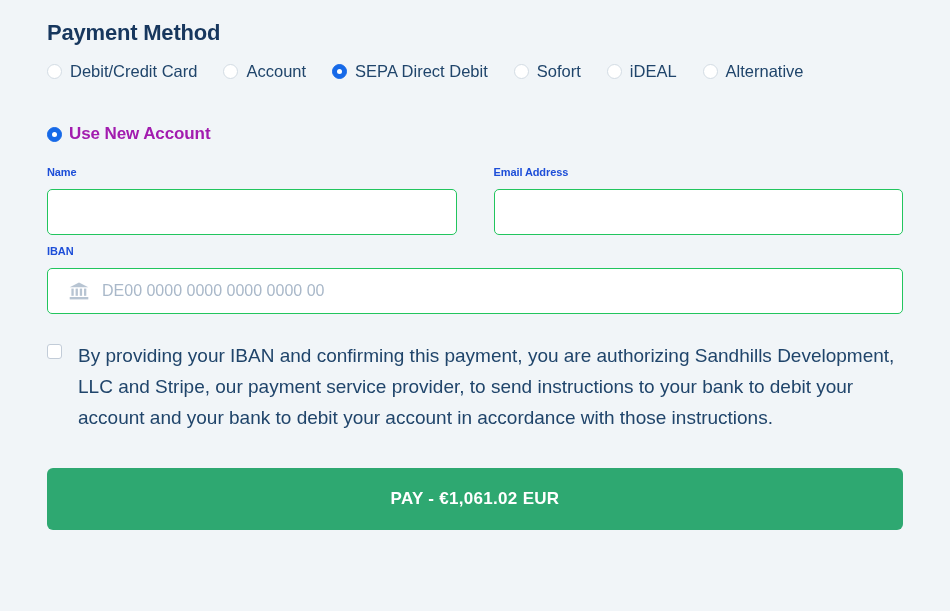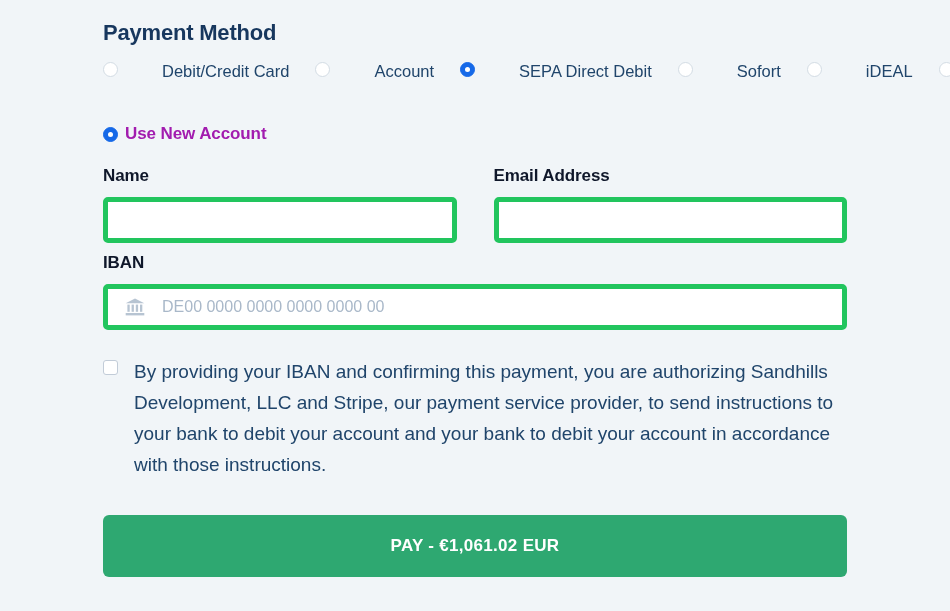--- a/index.html
+++ b/index.html
@@ -12,42 +12,42 @@
     background: #f1f5f8;
     font-family: "Liberation Sans", sans-serif;
     color: #1d3f63;
     overflow: hidden;
   }
   .page {
     position: relative;
     width: 950px;
     height: 611px;
     box-sizing: border-box;
-    padding: 0 103px;
+    padding: 0 47px;
   }
   .section-title {
     font-size: 22px;
     font-weight: bold;
     color: #17375e;
     letter-spacing: -0.2px;
     margin: 0;
     padding-top: 20px;
   }
   .method-row {
     display: flex;
     align-items: center;
     margin-top: 16px;
     gap: 0;
   }
   .method-option {
     display: flex;
+    align-items: center;
     margin-right: 26px;
     cursor: pointer;
     white-space: nowrap;
-    gap: 36px;
   }
   .method-option:last-child { margin-right: 16px; }
   .radio {
     width: 15px;
     height: 15px;
     border-radius: 50%;
     background: #ffffff;
     border: 1px solid #d3dce4;
     box-sizing: border-box;
     flex: none;
@@ -82,39 +82,39 @@
   }
   .account-label {
     font-size: 17px;
     font-weight: bold;
     color: #a21caf;
     letter-spacing: -0.1px;
   }
   .account-row .radio { margin-right: 7px; }
 
   .field-label {
-    font-size: 17px;
-    font-weight: bold;
-    color: #0f172a;
+    font-size: 11px;
+    font-weight: bold;
+    color: #1d4ed8;
     display: block;
     letter-spacing: -0.1px;
   }
   .fields-grid {
     display: flex;
     margin-top: 22px;
     gap: 37px;
   }
   .field-col { flex: 1 1 0; min-width: 0; }
   .text-input {
     margin-top: 11px;
     width: 100%;
     height: 46px;
     box-sizing: border-box;
     background: #ffffff;
-    border: 5px solid #22c55e;
+    border: 1px solid #22c55e;
     border-radius: 5px;
     font-size: 16px;
     font-family: "Liberation Sans", sans-serif;
     color: #20456b;
     padding: 0 14px;
     outline: none;
   }
   .text-input::placeholder { color: #a9b8c9; }
 
   .iban-block { margin-top: 10px; }

